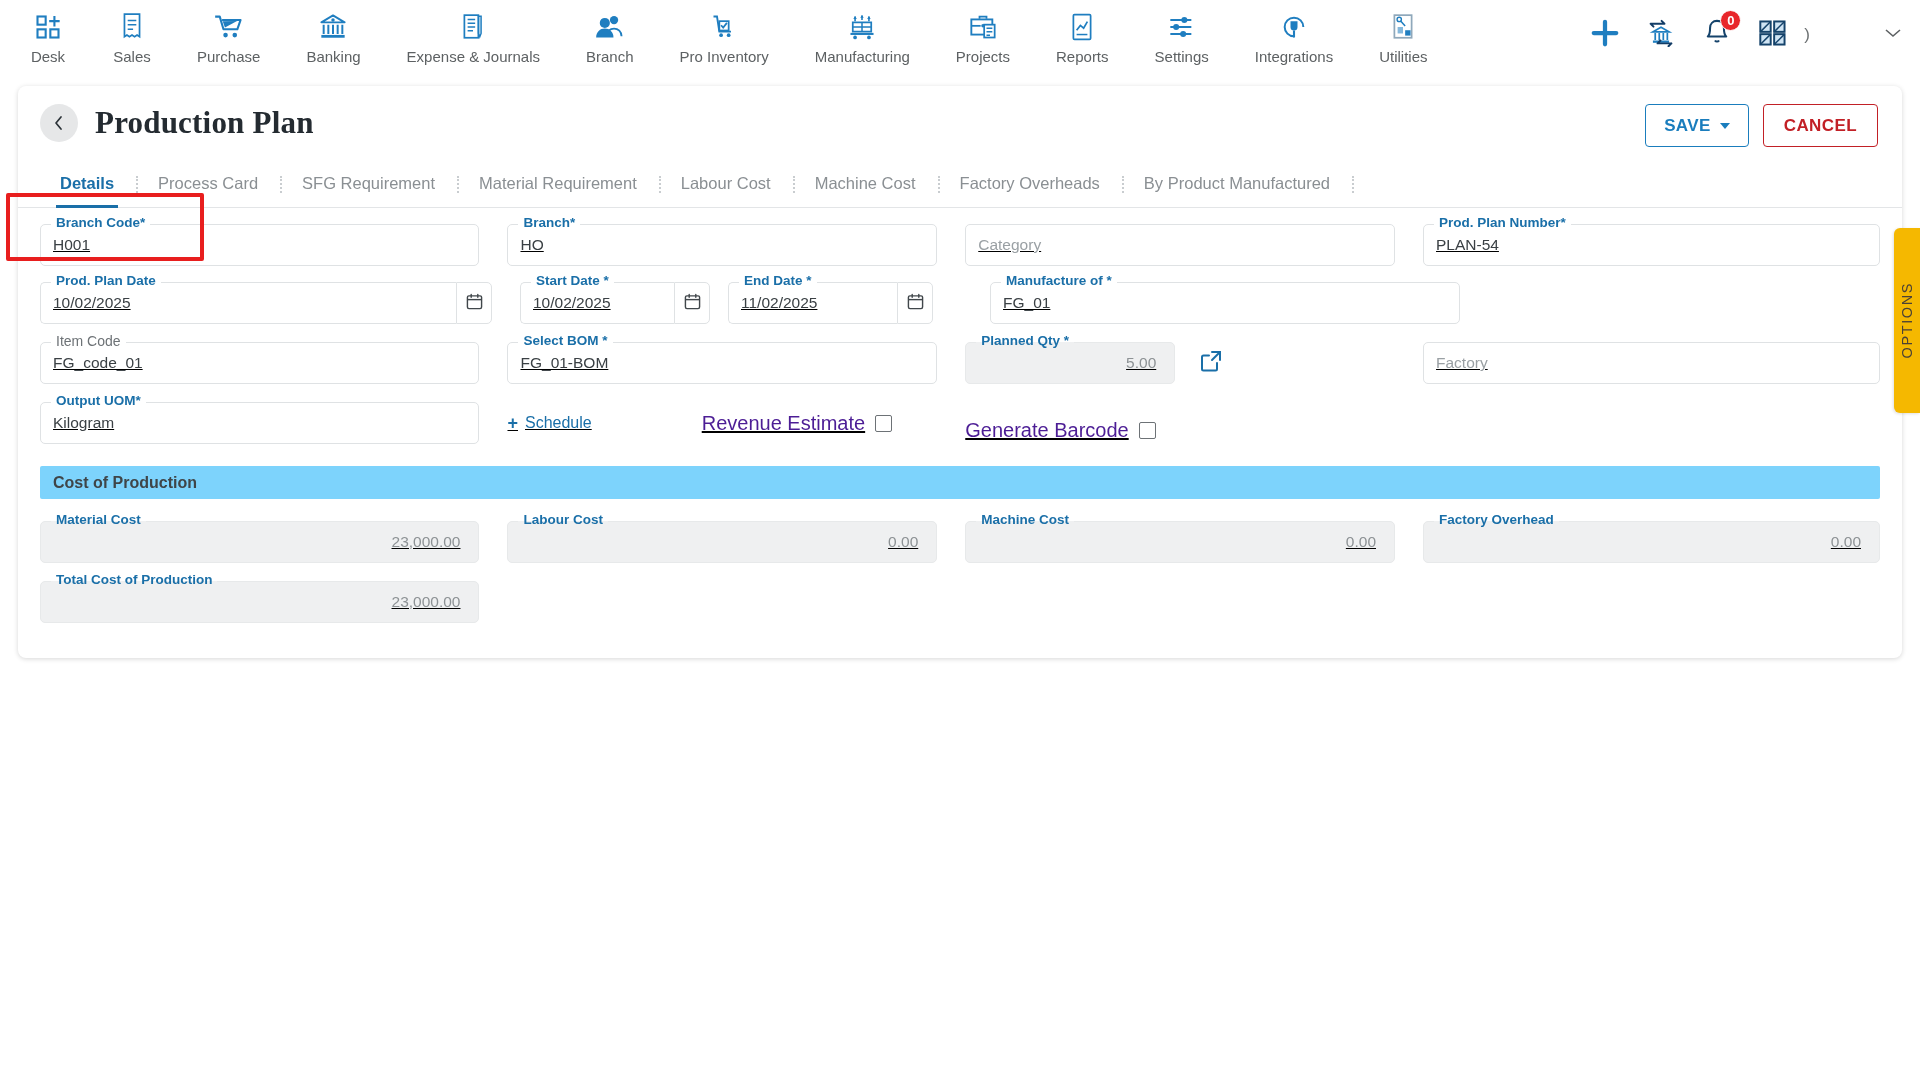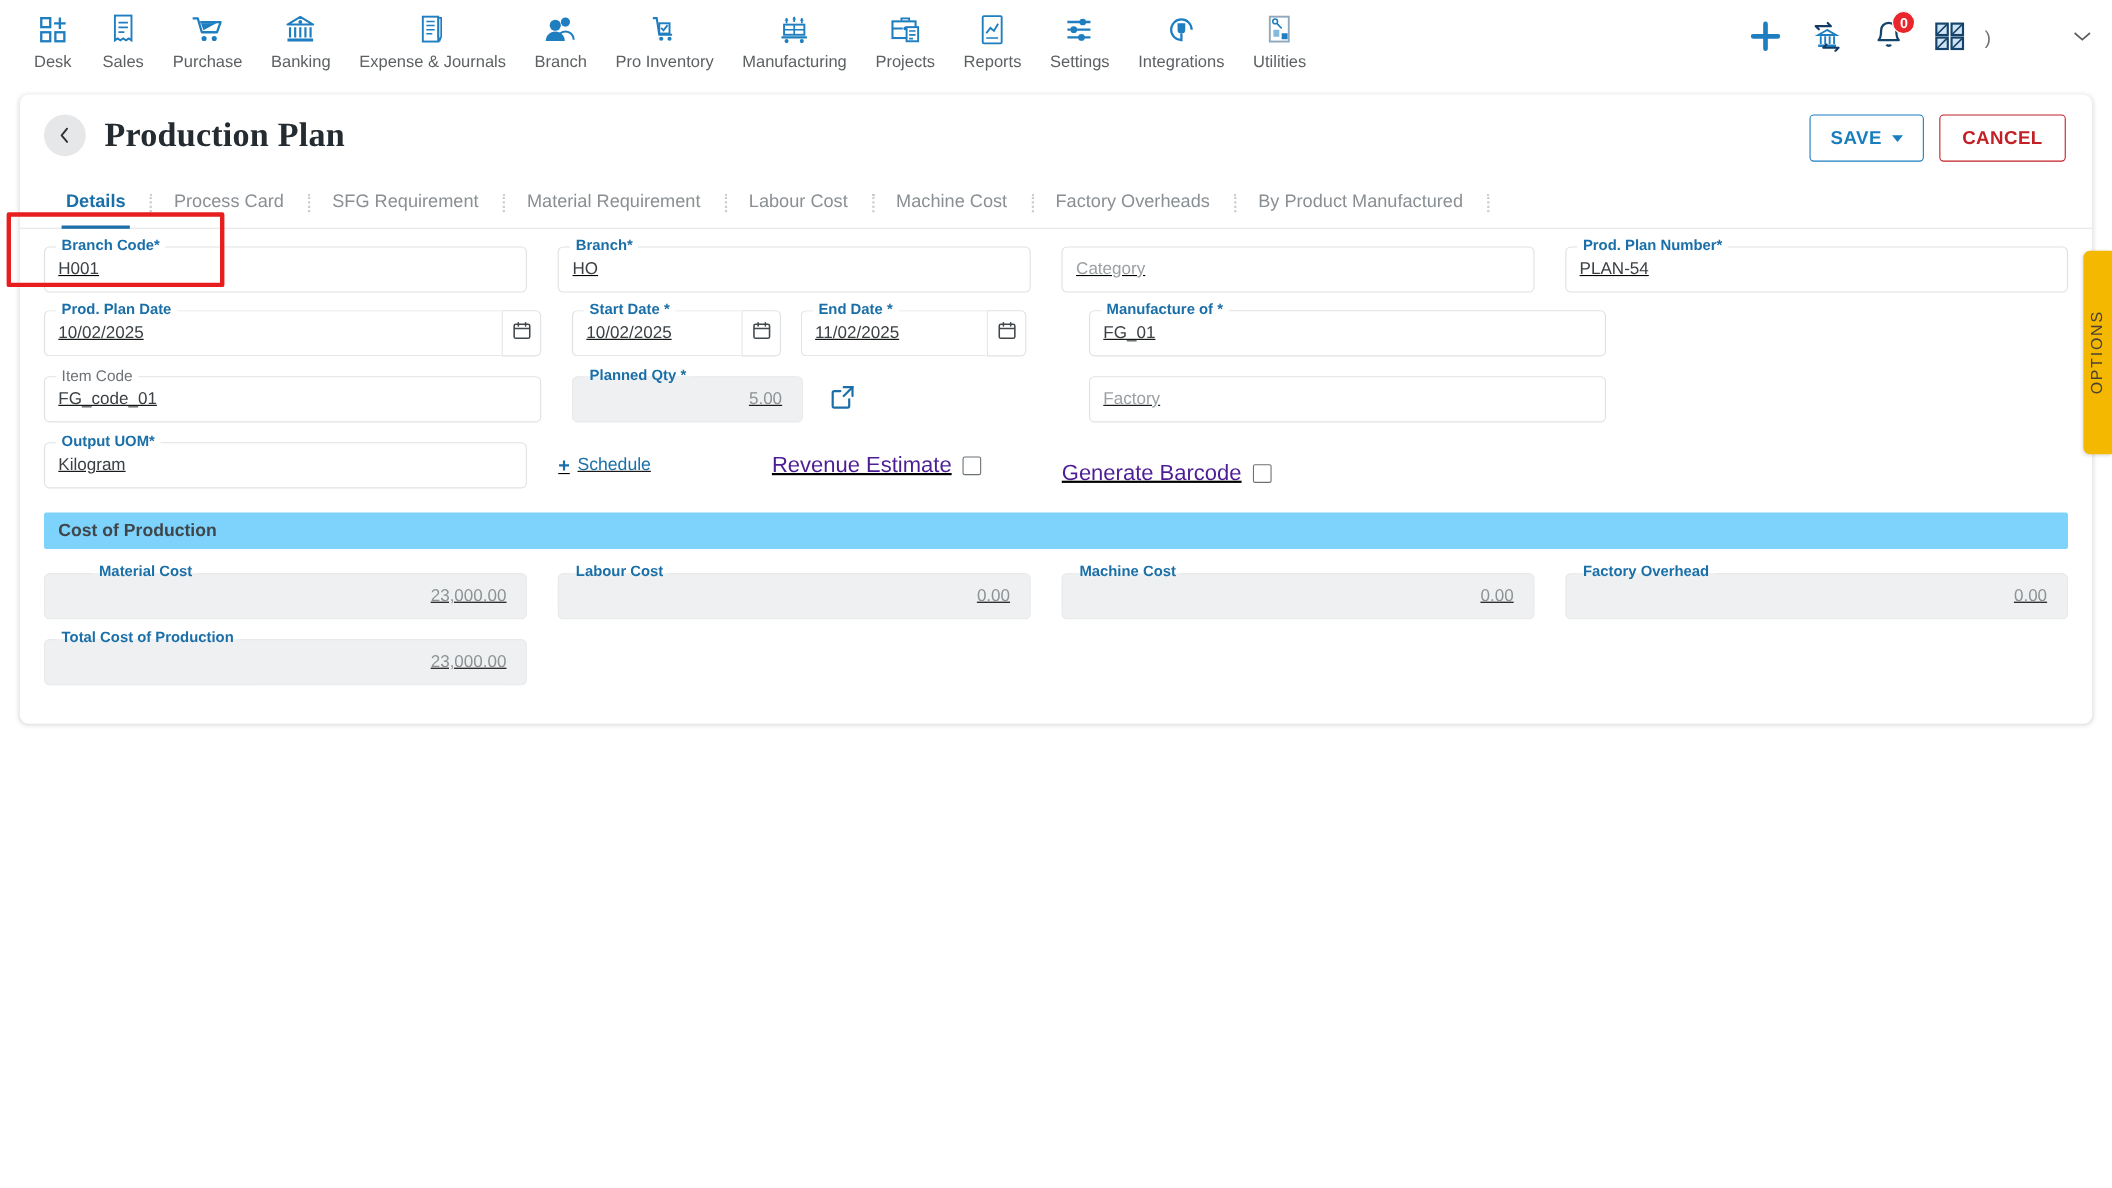--- a/index.html
+++ b/index.html
@@ -12,21 +12,21 @@
 
   
   .topnav {
     height: 86px;
     background: #ffffff;
     display: flex;
     align-items: flex-start;
     padding: 10px 16px 0 16px;
     position: relative;
   }
-  .nav-items { display: flex; align-items: flex-start; }
+  .nav-items { display: flex; align-items: flex-start; gap: 20px; }
   .nav-item {
     width: auto;
     min-width: 64px;
     padding: 0 13px;
     display: flex;
     flex-direction: column;
     align-items: center;
     cursor: pointer;
     text-decoration: none;
   }
@@ -640,20 +640,26 @@
       </div>
 
       <div class="row" style="margin-top:18px;">
         <div class="col c1">
           <div class="field">
             <span class="flabel gray"><span>Item Code</span><span class="req"></span></span>
             <span class="fval">FG_code_01</span>
           </div>
           <div class="annot" style="left:-12px; top:-15px; width:198px; height:68px;"></div>
         </div>
+        <div class="col c2">
+          <div class="field">
+            <span class="flabel"><span>Select BOM</span> <span class="req">*</span></span>
+            <span class="fval">FG_01-BOM</span>
+          </div>
+        </div>
         <div class="col c3" style="display:flex; align-items:center;">
           <div class="field disabled" style="width:210px;">
             <span class="flabel" style="background:linear-gradient(to bottom,#fff 55%,#eff0f1 55%);"><span>Planned Qty</span> <span class="req">*</span></span>
             <span class="fval num">5.00</span>
           </div>
           <div class="ext-link">
             <span>
               <svg width="22" height="22" viewBox="0 0 22 22">
                   <path d="M12 2h8v8" stroke="#1a6fa8" stroke-width="2" fill="none" stroke-linecap="round"></path>
                   <path d="M20 2l-8 8" stroke="#1a6fa8" stroke-width="2" stroke-linecap="round"></path>
@@ -696,21 +702,21 @@
       </div>
 
     </div>
 
     <div class="section-bar">Cost of Production</div>
 
     <div class="form-area" style="padding-top:0;">
       <div class="row" style="margin-top:16px;">
         <div class="col c1">
           <div class="field disabled">
-            <span class="flabel" style="background:linear-gradient(to bottom,#fff 55%,#eff0f1 55%);margin-left:34px;">Material Cost</span>
+            <span class="flabel" style="background:linear-gradient(to bottom,#fff 55%,#eff0f1 55%);">Material Cost</span>
             <span class="fval num">23,000.00</span>
           </div>
         </div>
         <div class="col c2">
           <div class="field disabled">
             <span class="flabel" style="background:linear-gradient(to bottom,#fff 55%,#eff0f1 55%);">Labour Cost</span>
             <span class="fval num">0.00</span>
           </div>
         </div>
         <div class="col c3">

